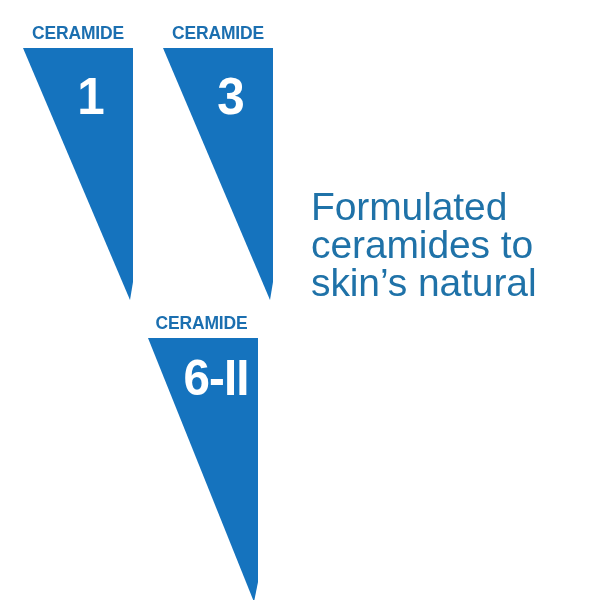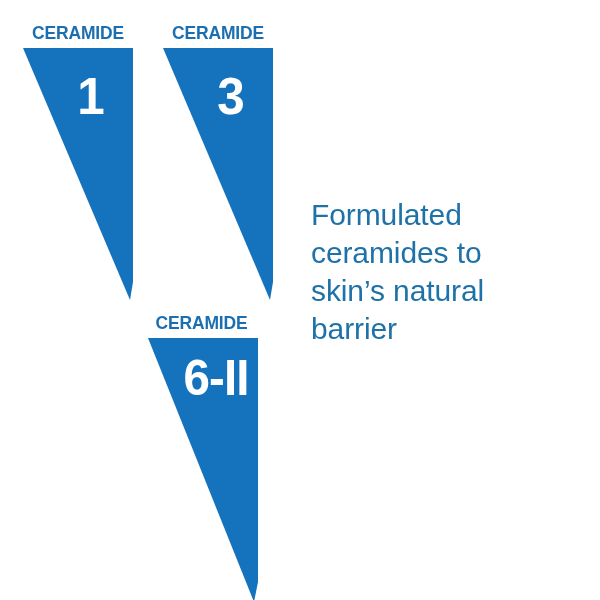--- a/index.html
+++ b/index.html
@@ -68,25 +68,25 @@
   
   #group-3 { left: 126px; top: 290px; width: 150px; height: 312px; }
   #group-3 .ceramide-label  { left: 18px; top: 23px; width: 115px; font-size: 19px; }
   #group-3 .ceramide-shape  { left: 0px;  top: 0px;  width: 150px; height: 312px; }
   #group-3 .ceramide-number { left: 40px; top: 63px; width: 100px; font-size: 50px; letter-spacing: -1px; }
 
   
   #tagline {
     position: absolute;
     left: 311px;
-    top: 196px;
+    top: 188px;
     width: 278px;
     font-family: "Liberation Sans", sans-serif;
     font-weight: normal;
-    font-size: 30px;
+    font-size: 39px;
     line-height: 38px;
     letter-spacing: -0.1px;
   }
   #tagline .line { display: block; white-space: nowrap; }
 </style>
 </head>
 <body>
 
 <div id="canvas" style="background: rgb(255, 255, 255);">
 
@@ -111,16 +111,15 @@
     <svg class="ceramide-shape" viewBox="0 0 150 312" preserveAspectRatio="none">
       <polygon points="22,48 132,48 132,292 128,312" fill="#1573be"></polygon>
     </svg>
     <div class="ceramide-number" style="color: rgb(255, 255, 255);">6-II</div>
   </div>
 
   <div id="tagline" style="color:#1f72a8;">
     <span class="line">Formulated</span>
     <span class="line">ceramides to</span>
     <span class="line">skin’s natural</span>
-    <span class="line">barrier</span>
   </div>
 
 </div>
 
 </body></html>

